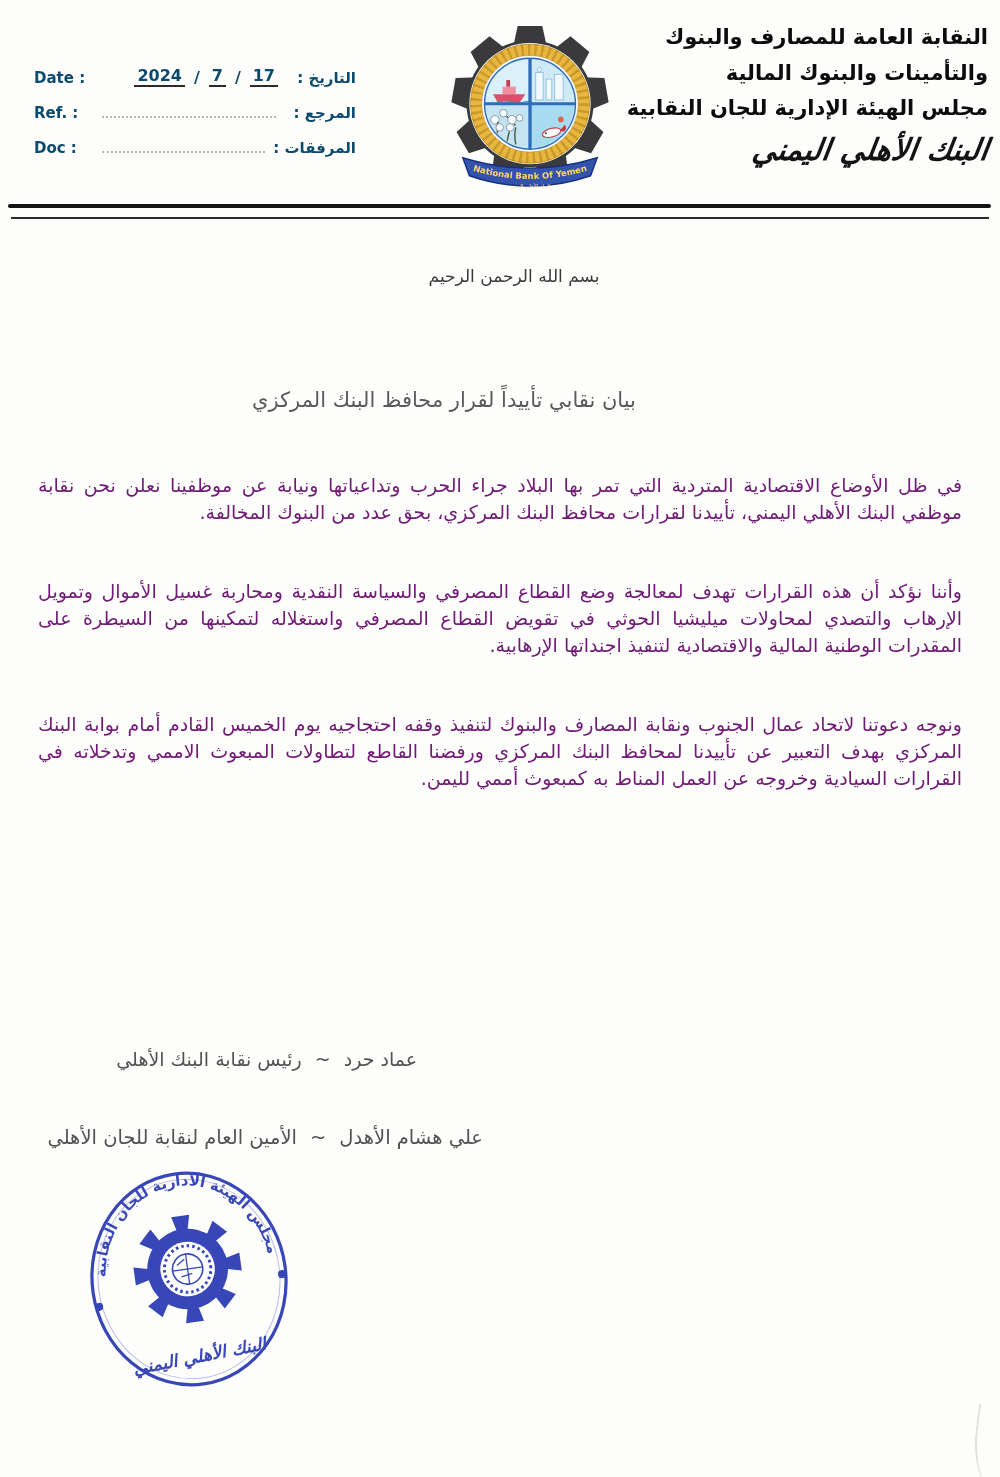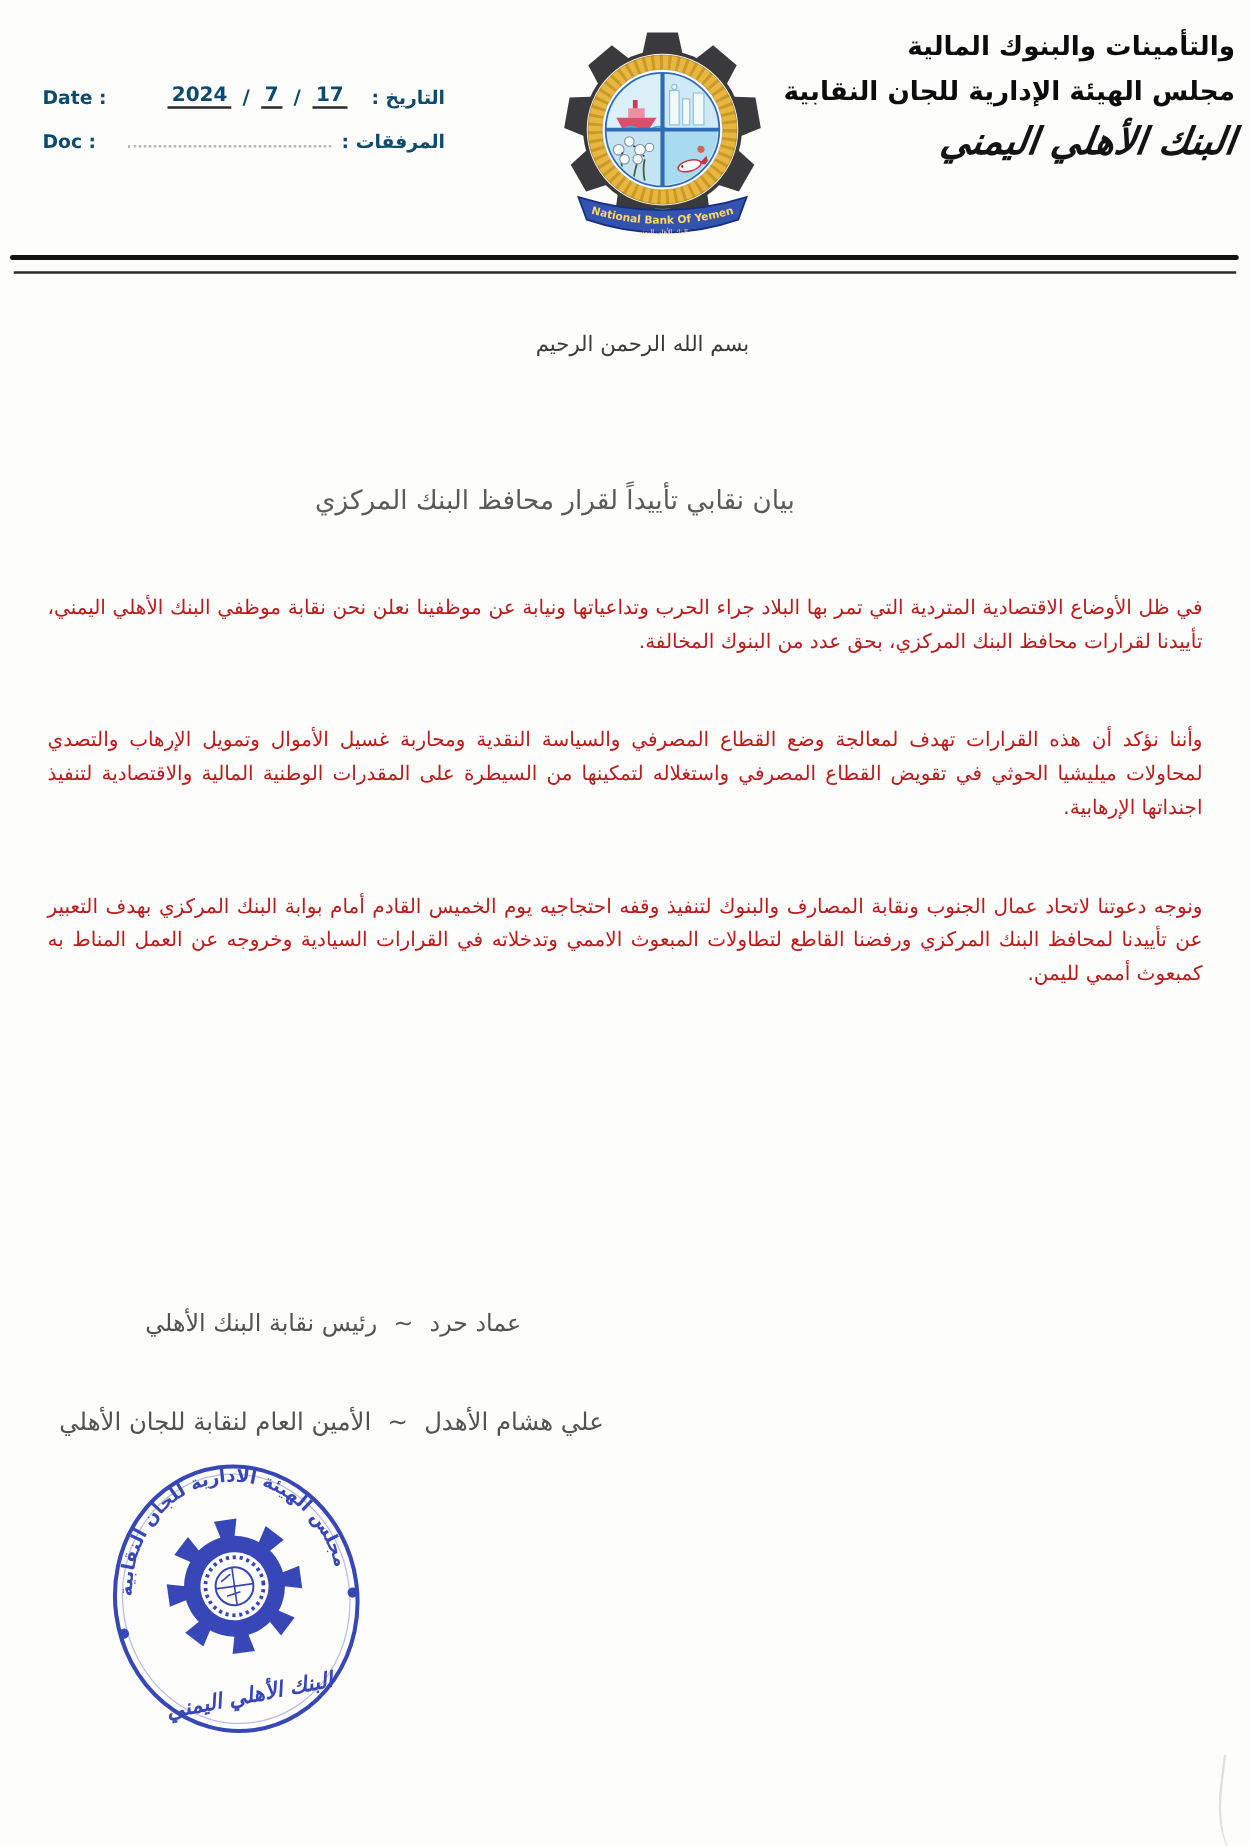--- a/index.html
+++ b/index.html
@@ -27,21 +27,21 @@
   .logo{position:absolute;left:440px;top:16px;width:180px;height:183px;}
   
   .rule-a{position:absolute;left:8px;right:9px;top:204px;height:4px;background:#141414;border-radius:2px;}
   .rule-b{position:absolute;left:11px;right:11px;top:217px;height:2px;background:#2c2c2c;}
   
   .basmala{position:absolute;top:266px;left:0;width:100%;text-align:center;direction:rtl;
     font-size:17px;color:#3a3a3a;transform:translateX(14px);}
   .doc-title{position:absolute;top:388px;left:0;width:100%;text-align:center;direction:rtl;
     font-size:21px;color:#5a5a5a;transform:translateX(-56px);}
   .paras{position:absolute;top:472px;left:38px;right:38px;direction:rtl;text-align:justify;
-    font-size:16px;line-height:27px;color:#b91c1c;}
+    font-size:19px;line-height:27px;color:#701a75;}
   .paras p{margin:0 0 52px 0;}
   
   .sig{position:absolute;direction:rtl;display:flex;gap:13px;white-space:nowrap;color:#525252;}
   .sig-1{top:1048px;right:583px;font-size:19px;}
   .sig-2{top:1126px;right:517px;font-size:19.5px;}
   
   .stamp{position:absolute;left:85px;top:1167px;width:208px;height:224px;opacity:.94;}
   
   .curl{position:absolute;right:-6px;bottom:-8px;width:30px;height:80px;
     border-left:2px solid #d9d9d4;border-radius:0 0 0 70%;transform:rotate(7deg);opacity:.8;}
@@ -59,27 +59,33 @@
           <span class="u">2024</span>
           <span>/</span>
           <span class="u">7</span>
           <span>/</span>
           <span class="u">17</span>
         </span>
       </span>
       <span class="meta-ar">التاريخ :</span>
     </div>
     <div class="meta-row">
+      <span class="meta-en">Ref. :</span>
+      <span class="dotline"></span>
+      <span class="meta-ar">المرجع :</span>
+    </div>
+    <div class="meta-row">
       <span class="meta-en">Doc :</span>
       <span class="dotline"></span>
       <span class="meta-ar">المرفقات :</span>
     </div>
   </div>
 
   <div class="org">
+    <div class="org-line">النقابة العامة للمصارف والبنوك</div>
     <div class="org-line">والتأمينات والبنوك المالية</div>
     <div class="org-line">مجلس الهيئة الإدارية للجان النقابية</div>
     <div class="org-callig">البنك الأهلي اليمني</div>
   </div>
 
   <div class="logo">
     <svg viewBox="0 0 190 186" width="180" height="183">
 
       <g fill="#3a3a3c">
         <circle cx="95" cy="89" r="67"></circle>

